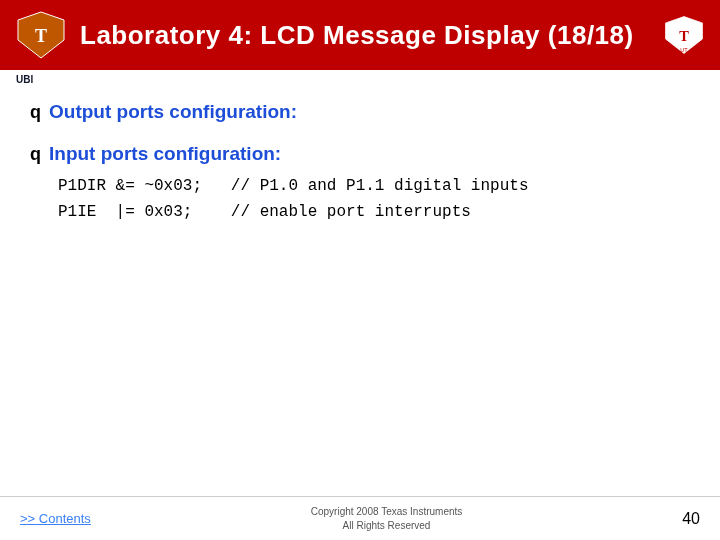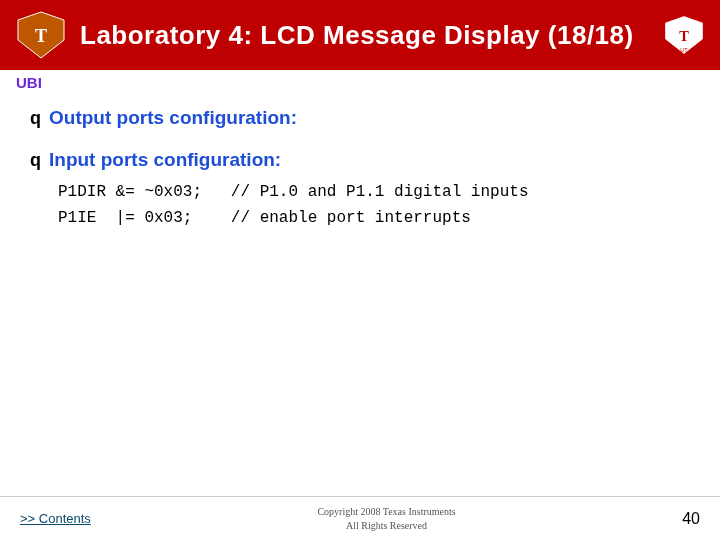--- a/index.html
+++ b/index.html
@@ -40,22 +40,22 @@
       position: absolute;
       right: 16px;
       top: 50%;
       transform: translateY(-50%);
       width: 40px;
       height: 40px;
     }
 
     
     .ubi-label {
-      color: #6d28d9;
-      font-size: 15px;
+      color: #0f172a;
+      font-size: 10px;
       font-weight: bold;
       padding: 4px 16px 2px 16px;
     }
 
     
     .main-content {
       padding: 14px 30px 10px 30px;
     }
 
     
@@ -104,32 +104,31 @@
       height: 44px;
       background: #fff;
       border-top: 1px solid #ccc;
       display: flex;
       align-items: center;
       justify-content: space-between;
       padding: 0 20px;
     }
 
     .footer-link {
-      color: #0c4a6e;
+      color: #3b82f6;
       font-size: 13px;
       text-decoration: underline;
       cursor: pointer;
     }
 
     .footer-center {
       text-align: center;
       font-size: 10px;
       color: #555;
       line-height: 1.4;
-      font-family: Liberation Serif, serif;
     }
 
     .footer-page {
       font-size: 16px;
       color: #000;
       font-weight: normal;
     }
 
     
     .shield-svg {

